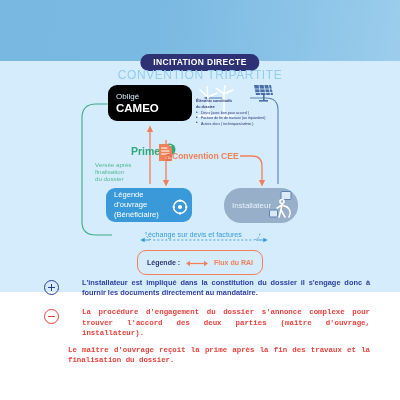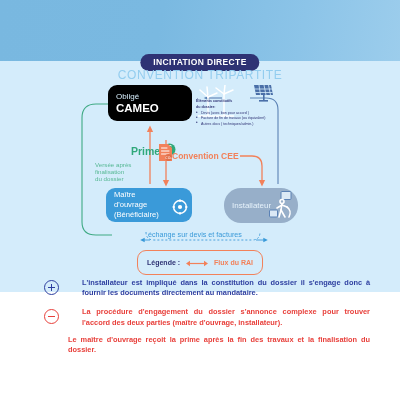--- a/index.html
+++ b/index.html
@@ -196,21 +196,21 @@
   .note .txt {
     margin-left: 24px;
     font-size: 7.4px;
     line-height: 10.2px;
     font-weight: bold;
     text-align: justify;
   }
   .note.plus { color: #2e3fa0; }
   .note.plus .txt { color: #2e3fa0; }
   .note.minus { color: #e8413c; }
-  .note.minus .txt { color: #e8413c; }
+  .note.minus .txt { color: #e8413c; font-family: Liberation Mono, monospace; }
   .note.cont { padding-left: 68px; margin-top: -2px; }
   .note.cont .txt { margin-left: 0; color: #e8413c; }
 </style>
 </head>
 <body>
 
 <div id="page">
 
   <div class="sky"></div>
 
@@ -323,21 +323,21 @@
           <line x1="3.5" y1="11" x2="11" y2="11"></line>
         </g>
         <circle cx="10.5" cy="14.5" r="3.4" fill="#e2704a"></circle>
         <text x="10.5" y="16.4" font-size="3.4" fill="#ffffff" text-anchor="middle" font-family="DejaVu Sans, sans-serif">CO₂</text>
       </svg>
     </span>
 
     <div id="conv-label">Convention CEE</div>
 
     <div class="node" id="node-mo">
-      <span>Maître d'ouvrage</span>
+      <span>Légende d'ouvrage</span>
       <span>(Bénéficiaire)</span>
       <span style="position:absolute; right:4px; bottom:4px;">
         <svg width="16" height="16" viewBox="0 0 16 16">
           <circle cx="8" cy="8" r="6.4" fill="none" stroke="#ffffff" stroke-width="1.5"></circle>
           <circle cx="8" cy="8" r="2.1" fill="#ffffff"></circle>
           <g stroke="#ffffff" stroke-width="1.5">
             <line x1="8" y1="0.6" x2="8" y2="3"></line>
             <line x1="8" y1="13" x2="8" y2="15.4"></line>
             <line x1="0.6" y1="8" x2="3" y2="8"></line>
             <line x1="13" y1="8" x2="15.4" y2="8"></line>

